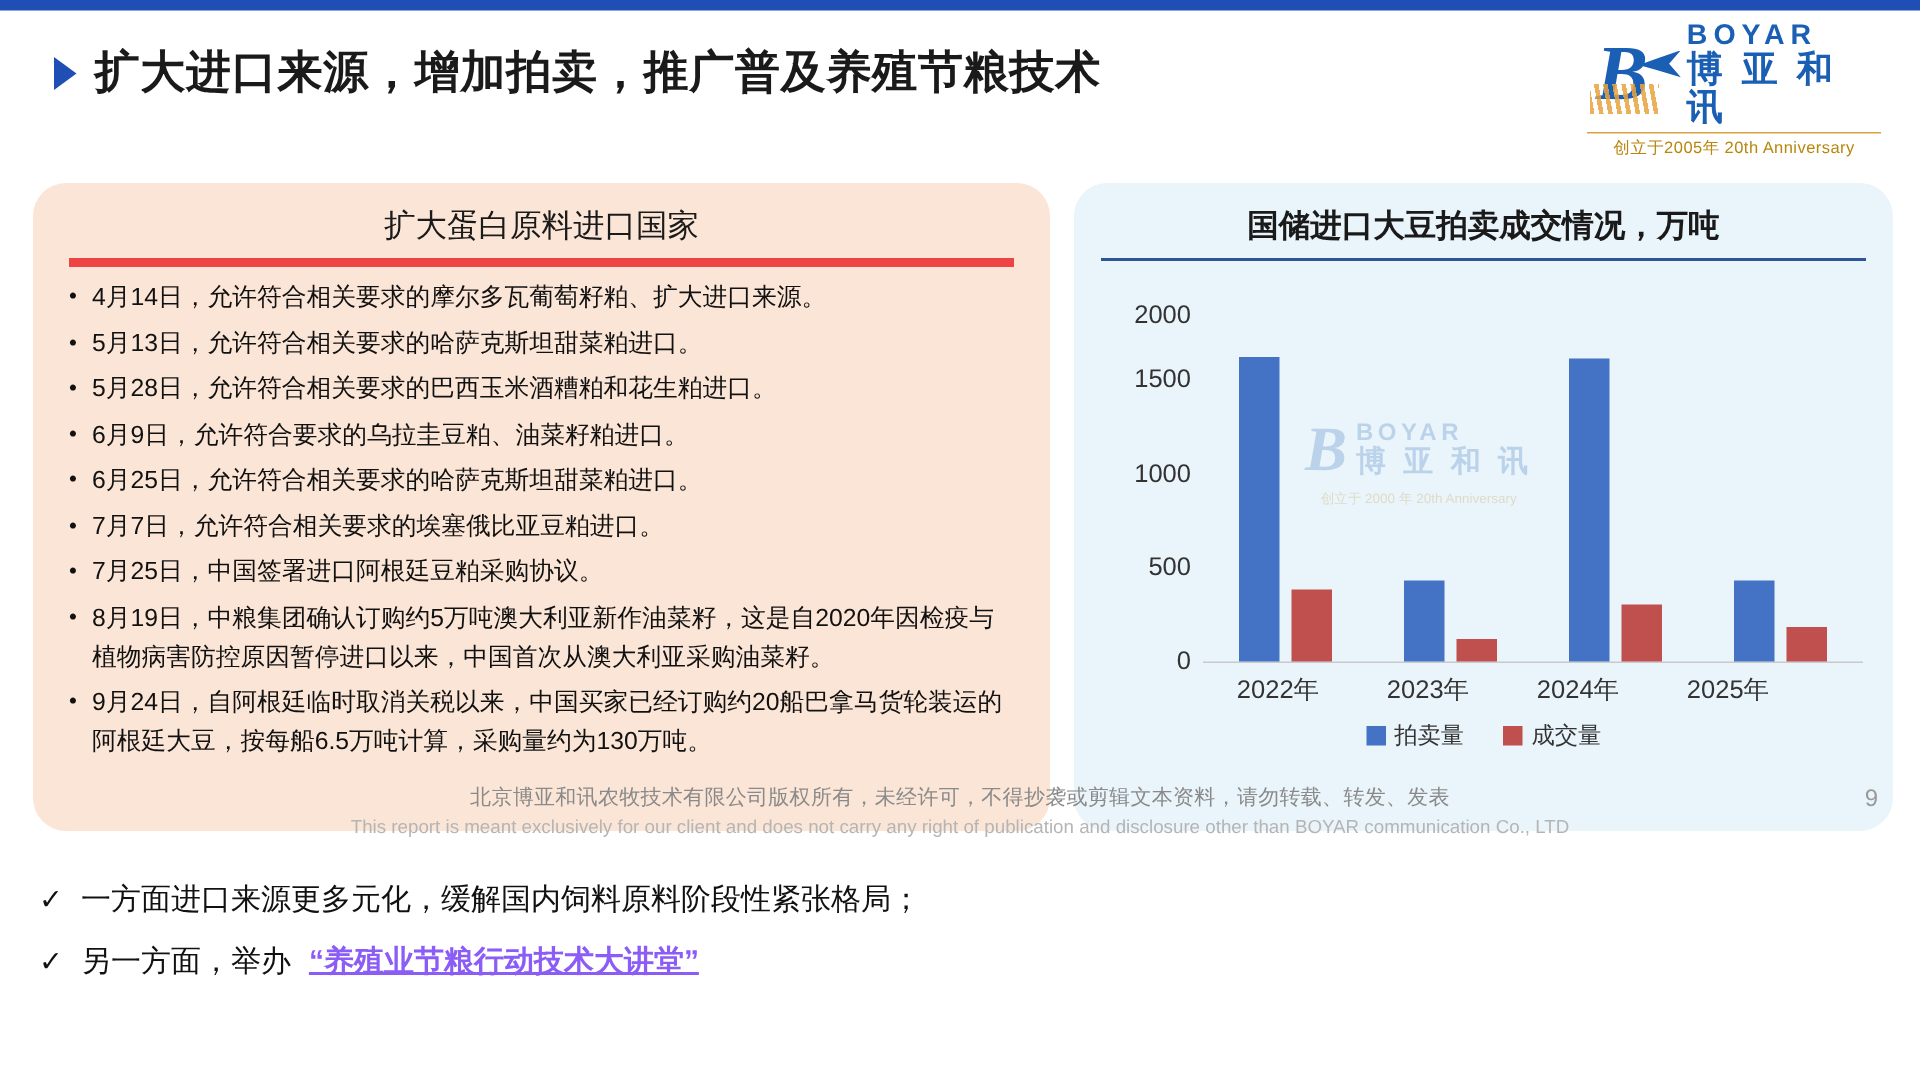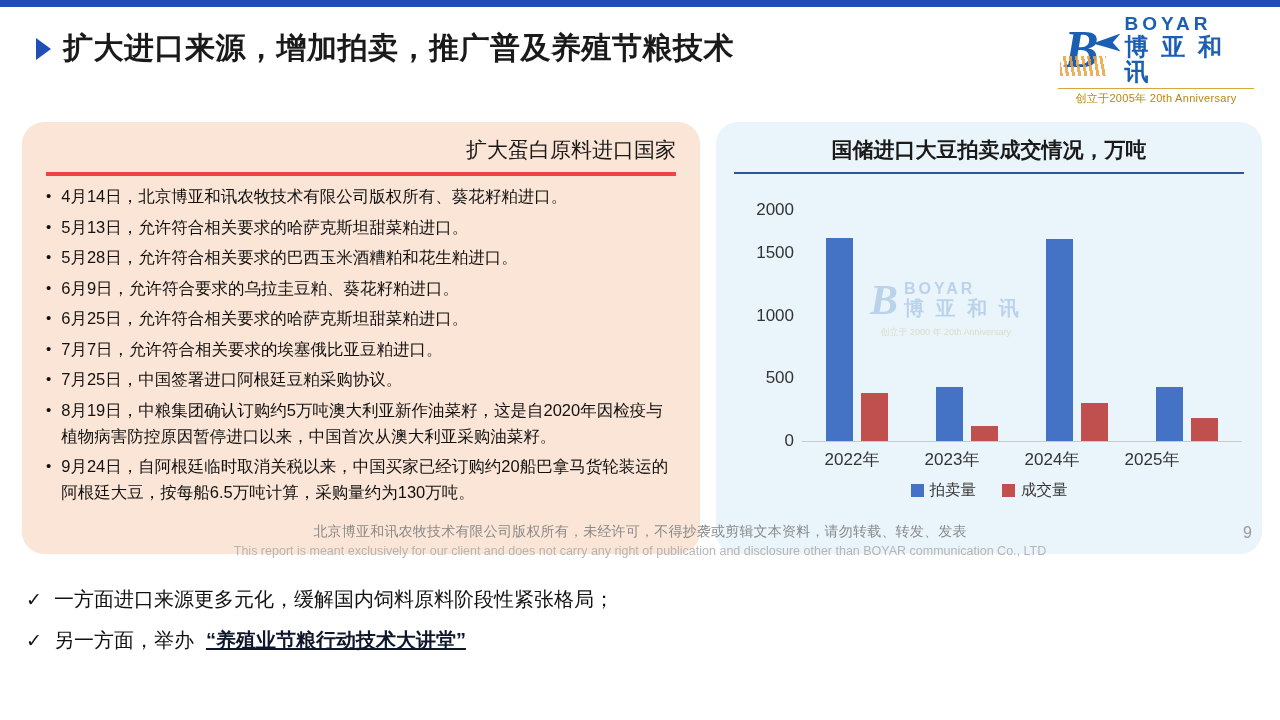--- a/index.html
+++ b/index.html
@@ -75,24 +75,24 @@
   }
   
   .left-panel {
     position: absolute; left: 22px; top: 122px;
     width: 678px; height: 432px;
     background: #fbe5d6;
     border-radius: 22px;
     padding: 14px 18px 10px 18px;
   }
   .panel-head {
-    text-align: right;
+    text-align: center;
     font-size: 21px; color: #1a1a1a;
     padding-bottom: 8px;
-    border-bottom: 4px solid #ef4444;
+    border-bottom: 6px solid #ef4444;
     margin: 0 6px 6px 6px;
   }
   .bullets { margin-top: 8px; padding: 0 6px; }
   .bullet {
     display: flex; align-items: flex-start; gap: 10px;
     font-size: 16.5px; color: #111; line-height: 1.55;
     margin-bottom: 5px;
   }
   .dot {
     flex: 0 0 auto; font-size: 15px; line-height: 1.6; color: #111;
@@ -170,21 +170,21 @@
   .swatch.s0 { background: #4472c4; }
   .swatch.s1 { background: #c0504d; }
   
   .concl { position: absolute; left: 26px; top: 586px; width: 1200px; }
   .concl-row {
     display: flex; align-items: baseline; gap: 12px;
     font-size: 20px; color: #111; margin-bottom: 14px;
   }
   .check { color: #111; font-size: 19px; }
   .link {
-    color: #0f172a; text-decoration: underline; font-weight: bold;
+    color: #8b5cf6; text-decoration: underline; font-weight: bold;
   }
   
   .footer {
     position: absolute; left: 0; bottom: 14px; width: 1280px;
     text-align: center;
   }
   .foot1 { font-size: 14px; color: #8a8a8a; letter-spacing: .2px; }
   .foot2 { font-size: 12.5px; color: #b5b5b5; margin-top: 3px; }
   .pageno {
     position: absolute; right: 28px; bottom: 30px;
@@ -216,33 +216,33 @@
       </div>
     </div>
     <div class="logo-sub">创立于2005年 20th Anniversary</div>
   </div>
 
   <div class="left-panel">
     <div class="panel-head">扩大蛋白原料进口国家</div>
     <div class="bullets">
       <div class="bullet">
           <span class="dot">•</span>
-          <span class="txt">4月14日，北京博亚和讯农牧技术有限公司版权所有、葵花籽粕进口。</span>
+          <span class="txt">4月14日，允许符合相关要求的摩尔多瓦葡萄籽粕、扩大进口来源。</span>
         </div>
       <div class="bullet">
           <span class="dot">•</span>
           <span class="txt">5月13日，允许符合相关要求的哈萨克斯坦甜菜粕进口。</span>
         </div>
       <div class="bullet">
           <span class="dot">•</span>
           <span class="txt">5月28日，允许符合相关要求的巴西玉米酒糟粕和花生粕进口。</span>
         </div>
       <div class="bullet">
           <span class="dot">•</span>
-          <span class="txt">6月9日，允许符合要求的乌拉圭豆粕、葵花籽粕进口。</span>
+          <span class="txt">6月9日，允许符合要求的乌拉圭豆粕、油菜籽粕进口。</span>
         </div>
       <div class="bullet">
           <span class="dot">•</span>
           <span class="txt">6月25日，允许符合相关要求的哈萨克斯坦甜菜粕进口。</span>
         </div>
       <div class="bullet">
           <span class="dot">•</span>
           <span class="txt">7月7日，允许符合相关要求的埃塞俄比亚豆粕进口。</span>
         </div>
       <div class="bullet">

